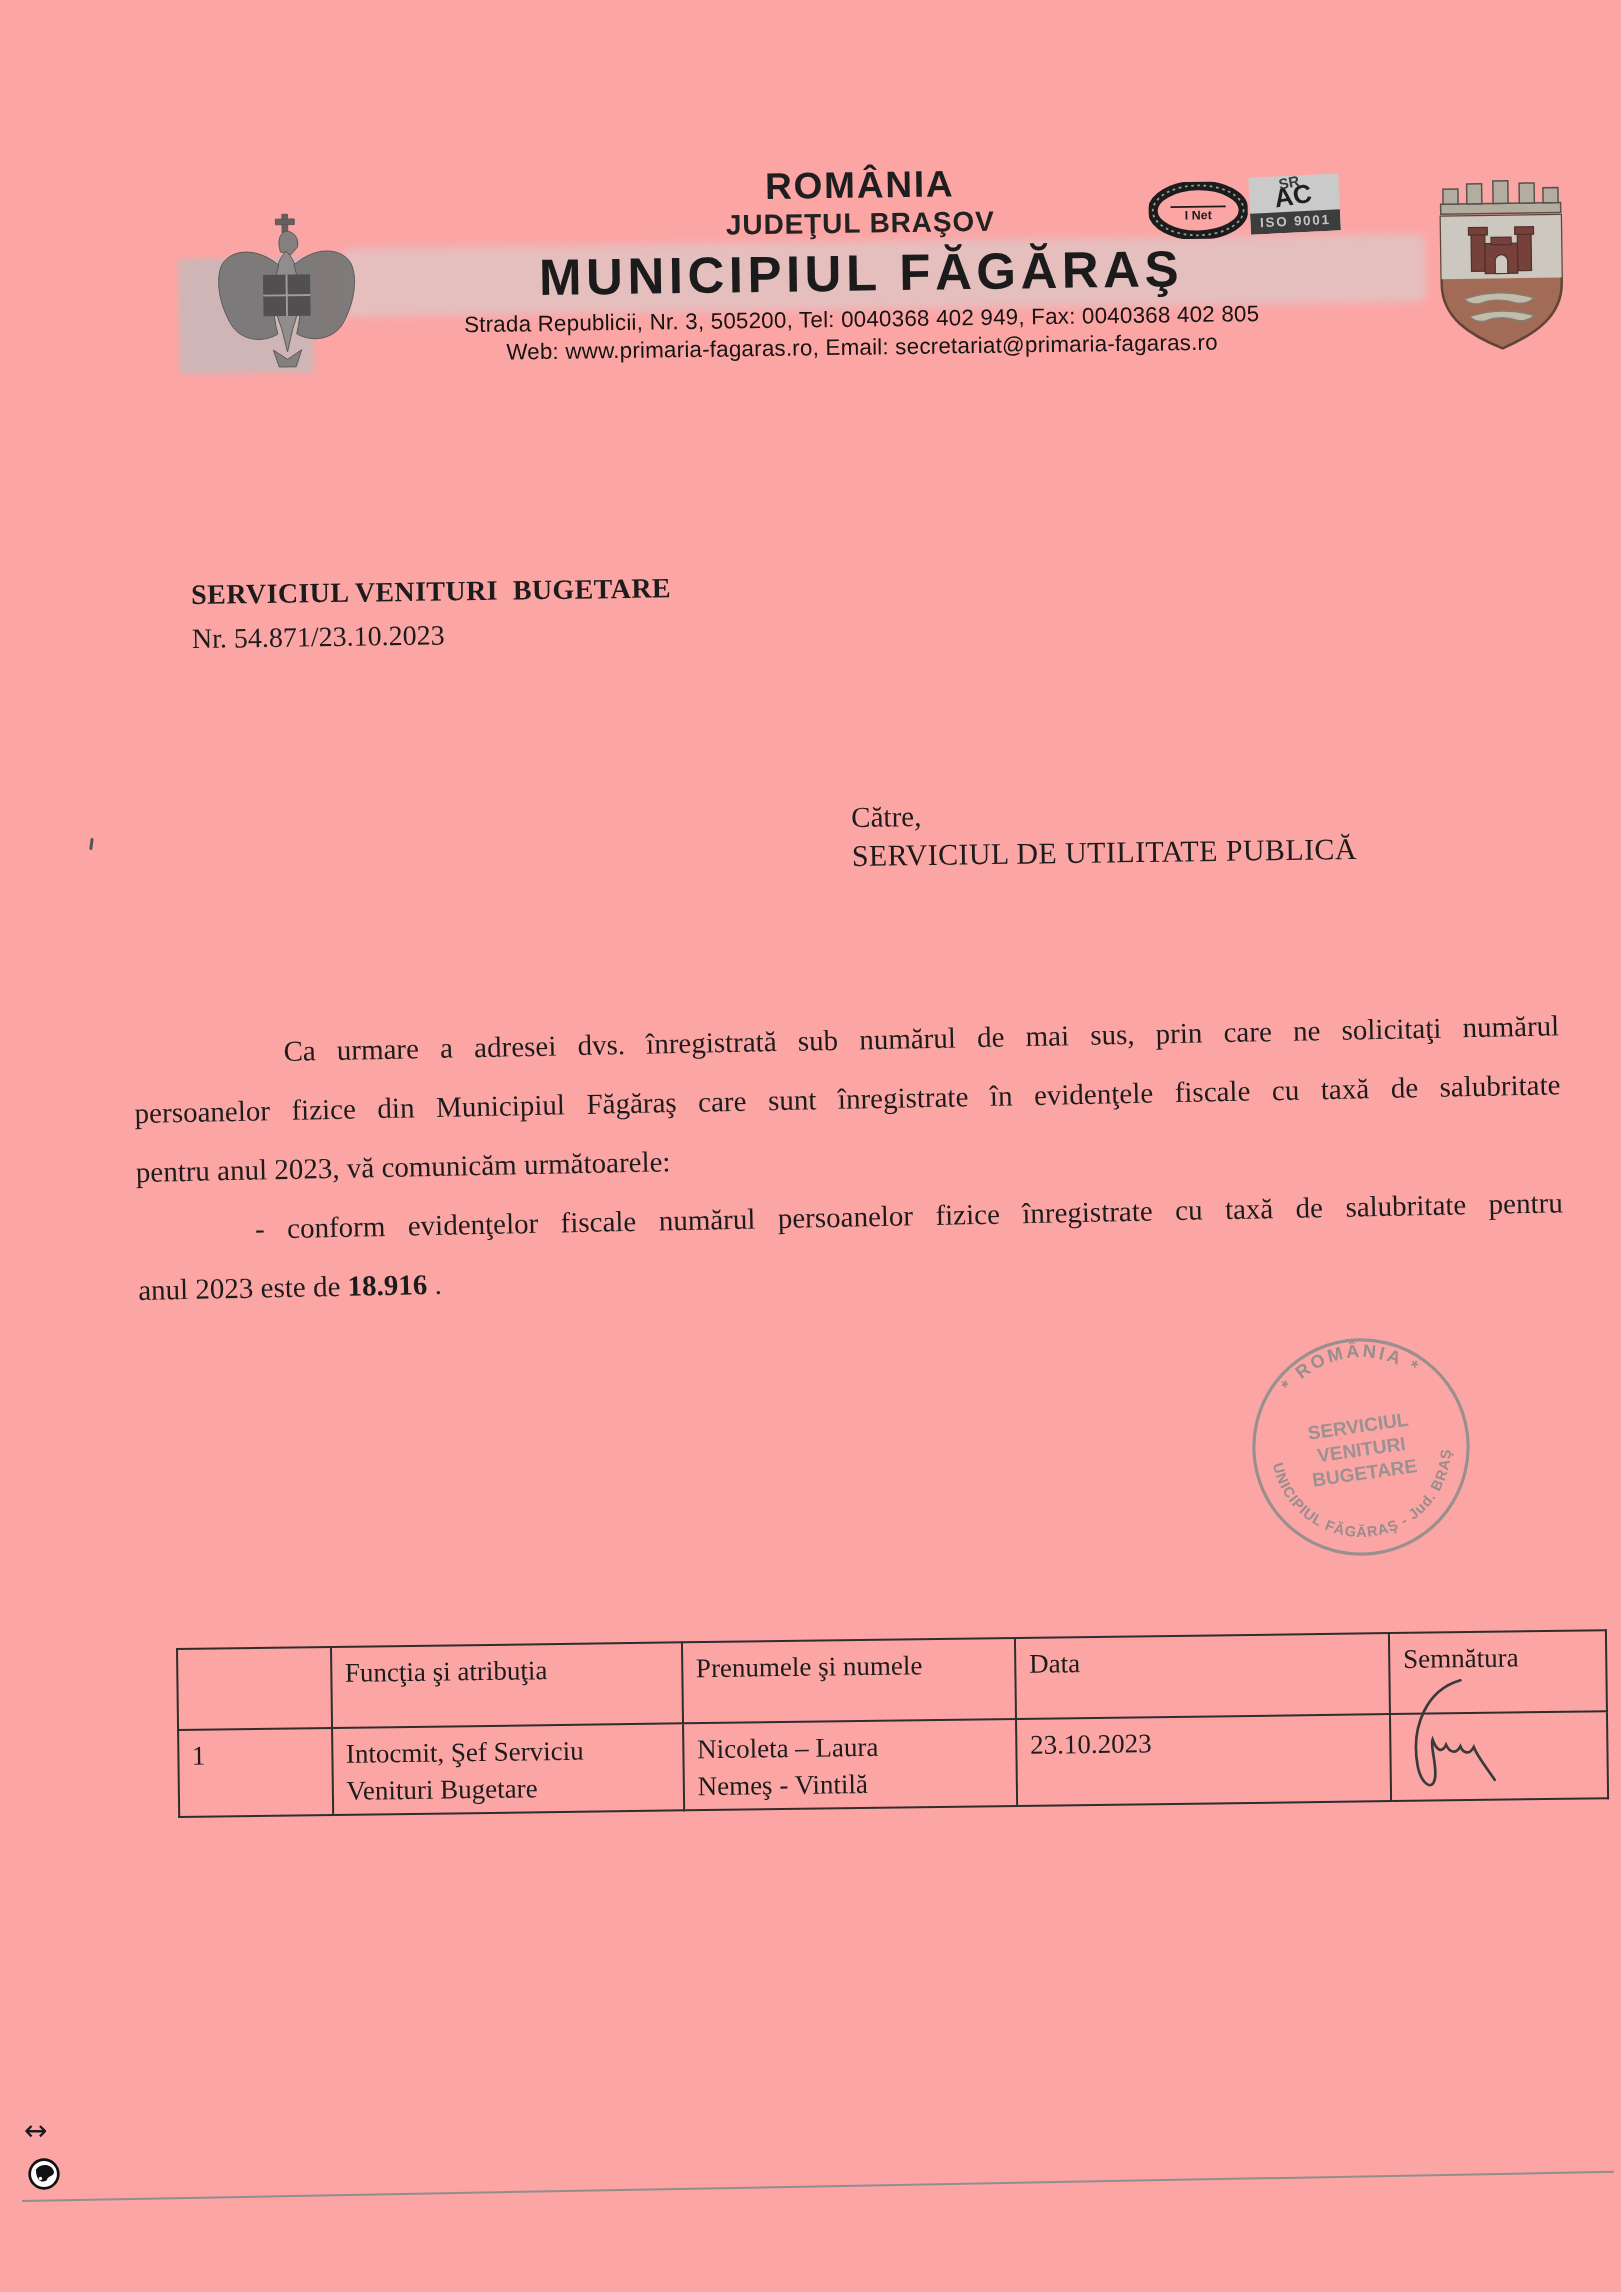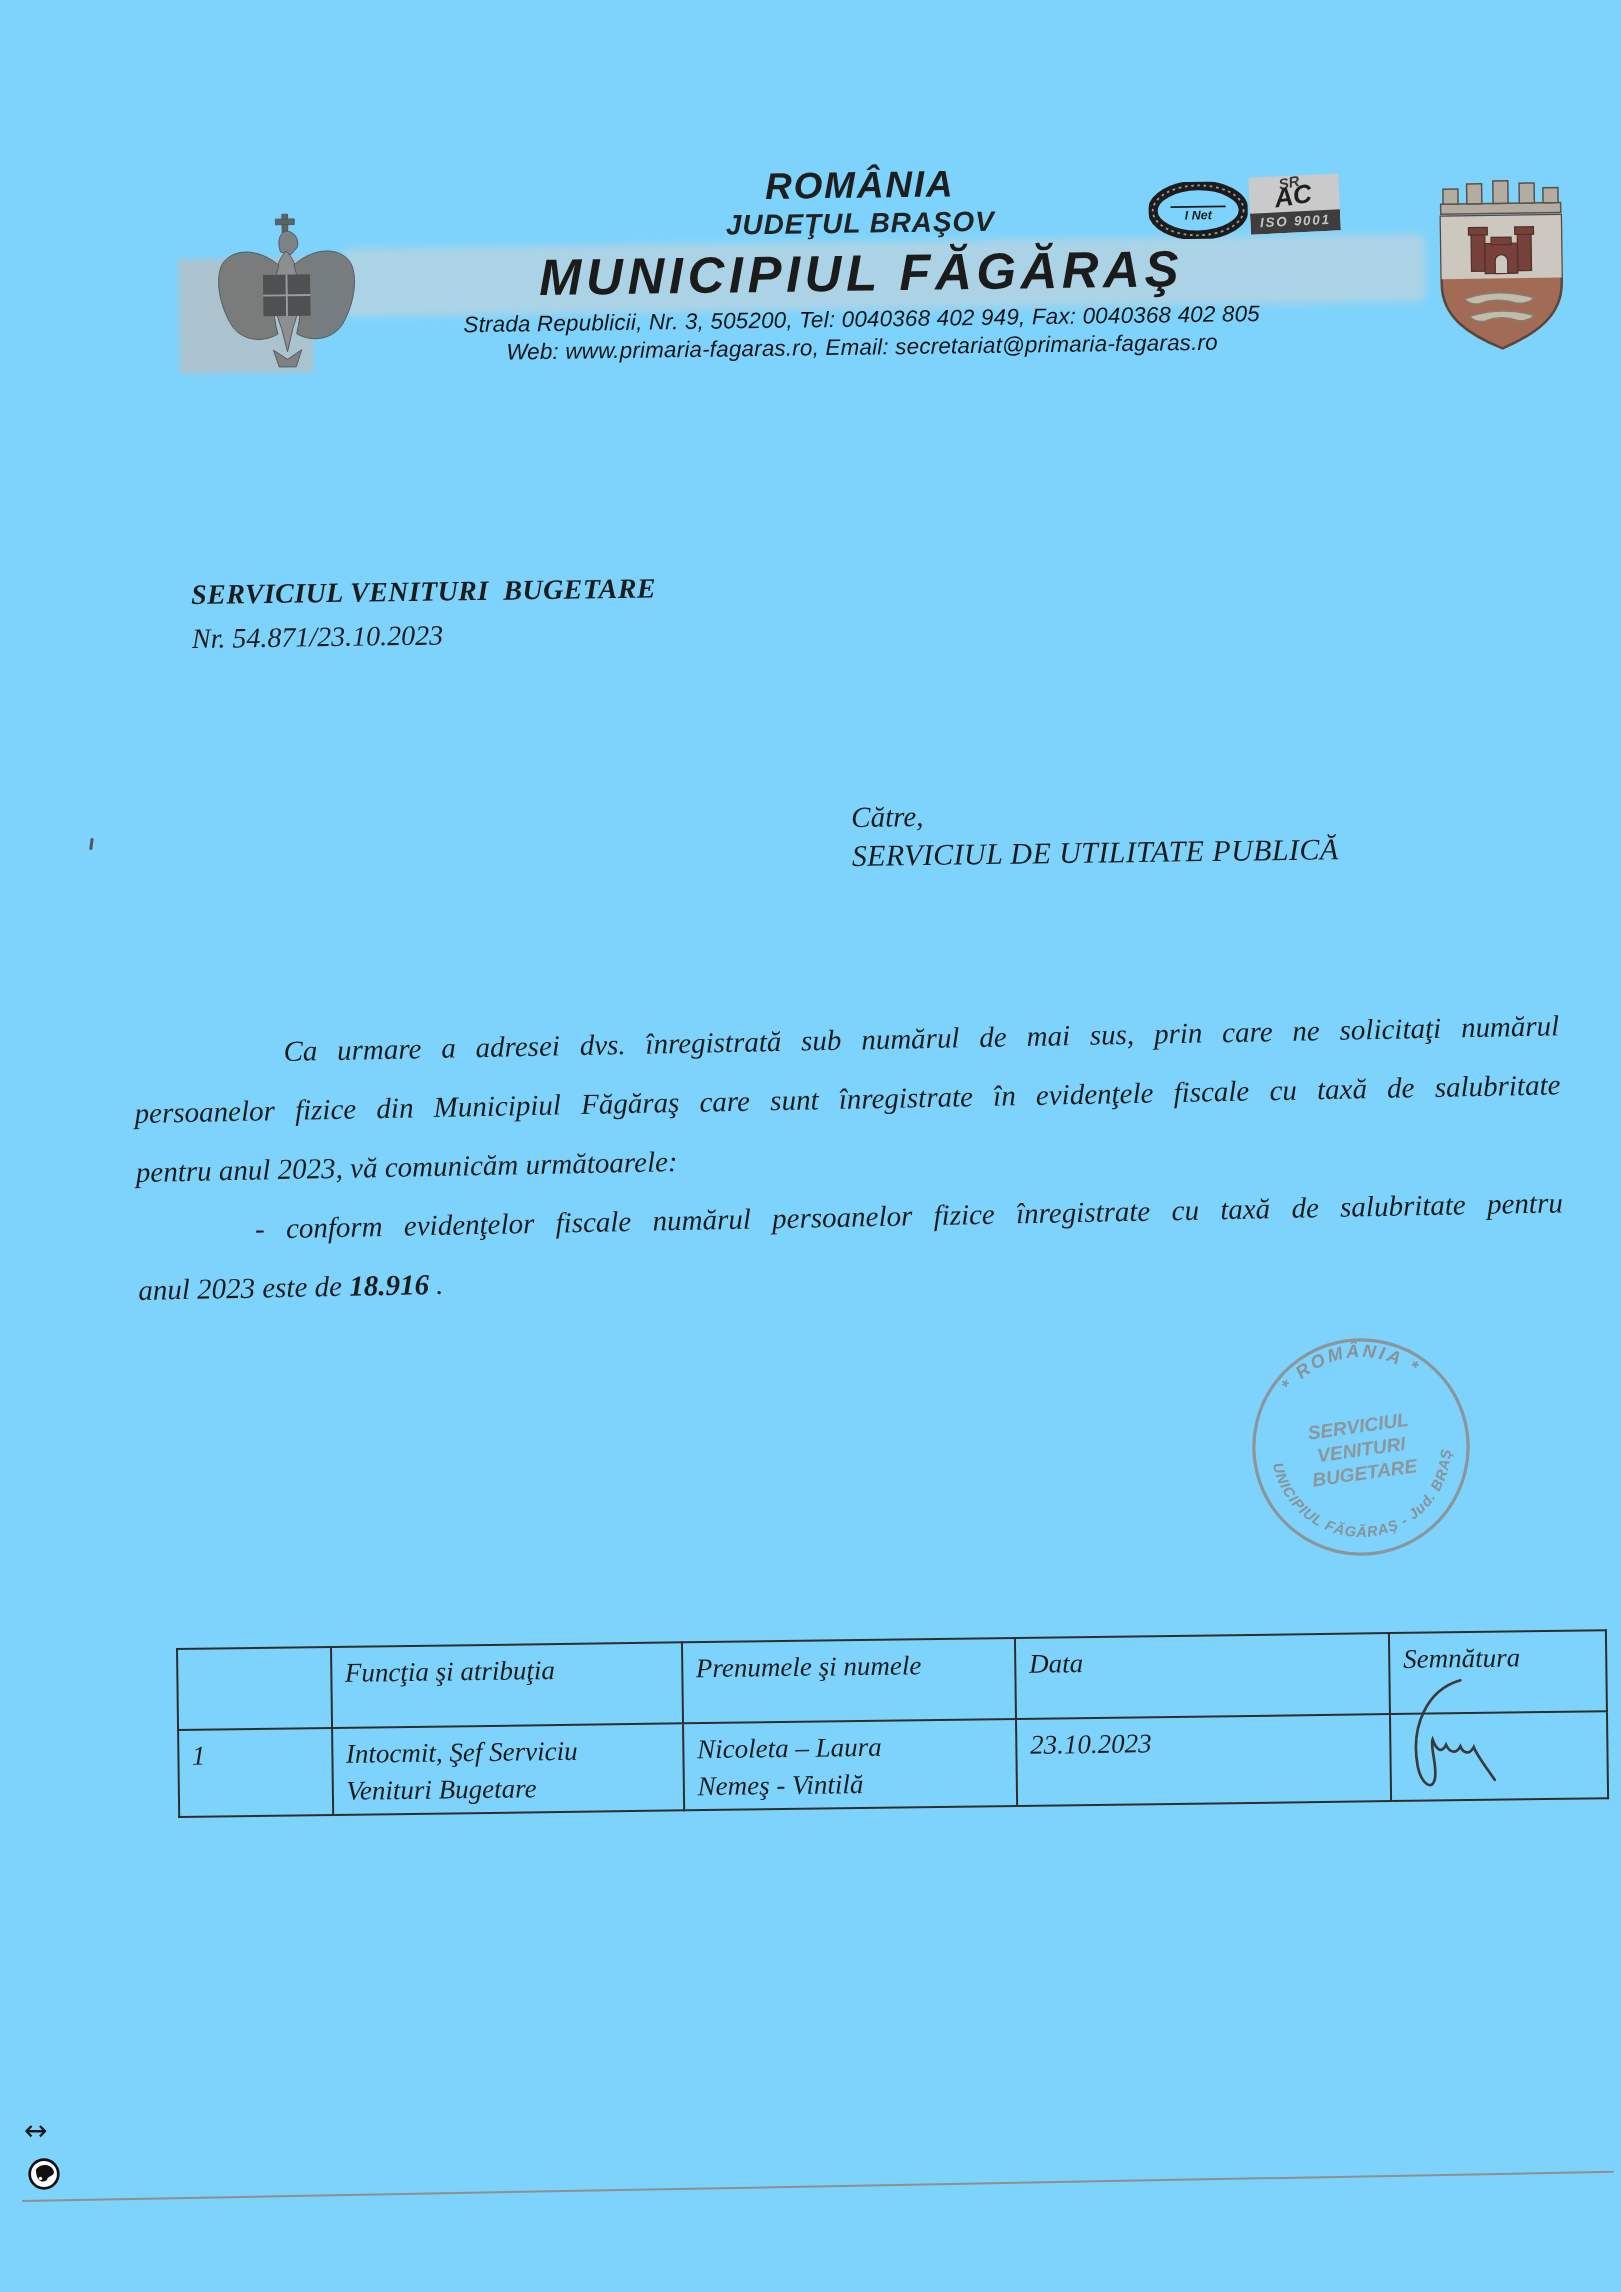--- a/index.html
+++ b/index.html
@@ -1,17 +1,17 @@
 <!DOCTYPE html>
 <html style="font-size:14.3px"><head>
 <meta charset="utf-8">
 <style>
   html,body{margin:0;padding:0;background:#ffffff;}
-  .page{position:relative;width:1621px;height:2293px;background:#7dd3fc;
-        font-family:"Liberation Serif", serif;color:#1c1c1c;overflow:hidden;font-style:italic;}
+  .page{position:relative;width:1621px;height:2293px;background:#fca5a5;
+        font-family:"Liberation Serif", serif;color:#1c1c1c;overflow:hidden;}
 
   
   .letterhead{position:absolute;left:116px;top:170px;width:1487px;height:242px;
               transform:rotate(-0.8deg);transform-origin:left top;
               font-family:"Liberation Sans", sans-serif;}
   .gray-smudge-eagle{position:absolute;left:61px;top:90px;width:134px;height:115px;
               background:#bdbdbd;opacity:.7;filter:blur(2.7px);}
   .gray-band{position:absolute;left:224px;top:82px;width:1084px;height:68px;
               background:#d4d4d4;opacity:.55;filter:blur(4.5px);border-radius:9px;}
   .eagle{position:absolute;left:77px;top:41px;width:184px;height:179px;opacity:.92;}

